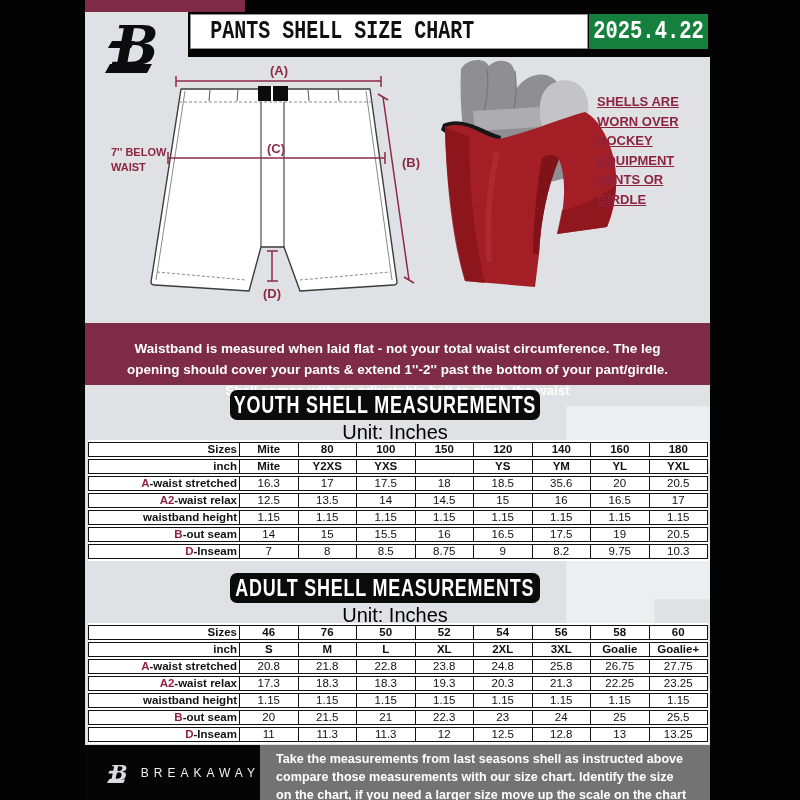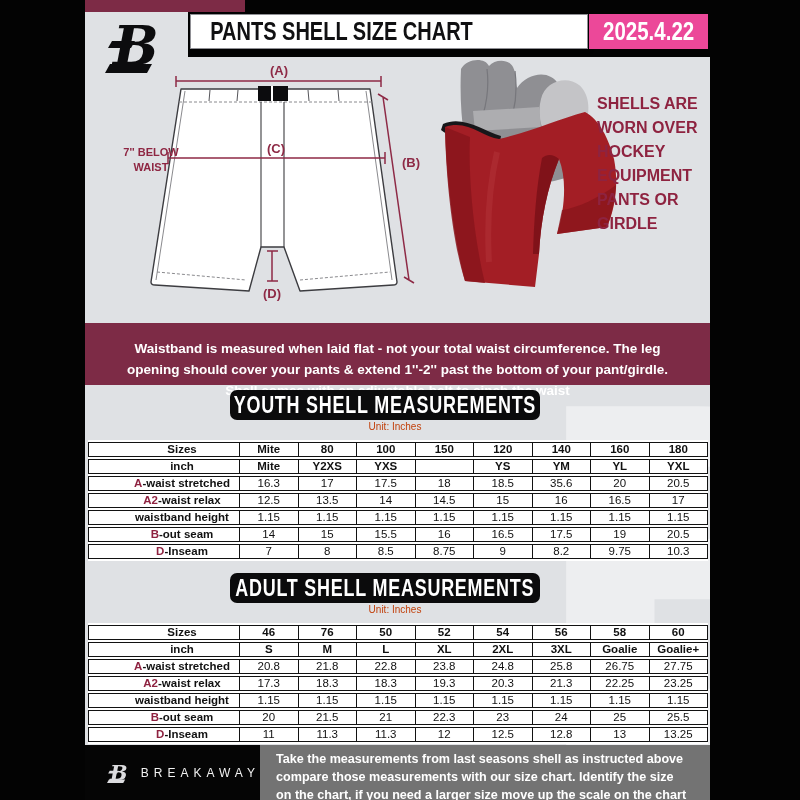--- a/index.html
+++ b/index.html
@@ -4,49 +4,49 @@
 <style>
   * { margin:0; padding:0; box-sizing:border-box; }
   body { font-family:"Liberation Sans", sans-serif; background:#222; }
   .page { position:relative; width:800px; height:800px; background:#030303; overflow:hidden; }
   .content { position:absolute; left:85px; top:0; width:625px; height:800px; background:#dfe1e4; overflow:hidden; }
 
   
   .hdr-top { height:12px; display:flex; }
   .accent { width:160px; background:#7d2b46; }
   .hdr-top-rest { flex:1; background:#030303; }
-  .hdr-main { height:45px; position:relative; }
+  .hdr-main { height:45px; position:relative;font-family:Liberation Mono, monospace; }
   .hdr-black { position:absolute; left:103px; right:0; top:0; height:45px; background:#030303; }
   .titlebar { position:absolute; left:105px; top:2px; width:398px; height:35px; background:#fff; border:1px solid #909095; box-shadow:2px 2px 3px rgba(0,0,0,.5); display:flex; align-items:center; z-index:2; }
   .title { font-size:25px; font-weight:bold; color:#101012; transform:scaleX(.8); transform-origin:left center; padding-left:24px; white-space:nowrap; }
-  .datebox { position:absolute; left:504px; top:2px; width:119px; height:35px; background:#ec4899; display:flex; align-items:center; justify-content:center; z-index:2; }
+  .datebox { position:absolute; left:504px; top:2px; width:119px; height:35px; background:#15803d; display:flex; align-items:center; justify-content:center; z-index:2; }
   .date { font-size:25px; font-weight:bold; color:#fff; transform:scaleX(.82); white-space:nowrap; }
   .logo { position:absolute; left:20px; top:18px; z-index:5; }
 
   
   .hero { position:relative; height:266px; z-index:2; }
   .drawing { position:absolute; left:63px; top:8px; }
-  .waist-note { position:absolute; left:26px; top:88px; width:80px; text-align:center; color:#8e2642; font-size:11px; font-weight:600; line-height:1.35; white-space:pre-line; }
+  .waist-note { position:absolute; left:26px; top:88px; width:80px; text-align:left; color:#8e2642; font-size:11px; font-weight:600; line-height:1.35; white-space:pre-line; }
   .photo { position:absolute; left:352px; top:0; }
-  .photo-caption { position:absolute; left:512px; top:35px; width:113px; color:#8e2340; font-size:16px; font-weight:600; line-height:1.5; }
+  .photo-caption { position:absolute; left:512px; top:35px; width:113px; color:#8e2340; font-size:13px; font-weight:600; line-height:1.5;text-decoration:underline; }
   .dim { fill:#8e2a46; font-size:13px; font-weight:bold; font-family:"Liberation Sans",sans-serif; text-anchor:middle; }
 
   
   .info-banner { height:62px; background:#7d2b46; color:#fff; text-align:center; font-size:13.5px; font-weight:600; line-height:1.55; padding-top:16px; white-space:pre-line; position:relative; z-index:2; }
 
   
   .section-banner { width:310px; height:30px; background:#0b0b0c; border-radius:7px; margin-left:145px; color:#fff; display:flex; align-items:center; justify-content:center; position:relative; z-index:3;text-align:center; }
   .sb1 { margin-top:5px; } .sb2 { margin-top:12px; }
   .section-banner span { font-size:23px; font-weight:bold; transform:scaleX(.78); letter-spacing:1px; white-space:nowrap; }
-  .unit { width:620px; text-align:center; font-size:10px; color:#c2410c; margin-top:1px; height:16px; position:relative; z-index:3; }
+  .unit { width:620px; text-align:center; font-size:20px; color:#000000; margin-top:1px; height:16px; position:relative; z-index:3; }
 
   
   table.mtable { border-collapse:separate; border-spacing:0 2px; background:#fff; margin-left:3px; margin-top:3px; table-layout:fixed; width:620px; position:relative; z-index:3; }
   .mtable td { border-top:1.6px solid #121212; border-bottom:1.6px solid #121212; border-right:1.6px solid #121212; font-size:11.5px; color:#111; text-align:center; height:10px; padding:1px 2px; line-height:11px; overflow:hidden; white-space:nowrap; }
-  .mtable td.lbl { border-left:1.6px solid #121212; text-align:center; padding-left:38px; font-weight:bold; }
+  .mtable td.lbl { border-left:1.6px solid #121212; text-align:right; padding-left:38px; font-weight:bold; }
   .mtable tr.hdr td { font-weight:bold; }
   .pfx { color:#8e2240; }
 
   
   .footer { position:absolute; left:0; bottom:0; width:625px; height:55px; display:flex; z-index:4; }
   .f-black { width:175px; background:#050505; display:flex; align-items:center; padding-left:22px; gap:9px; }
   .brand { color:#f2f2f2; font-size:12px; letter-spacing:5px; font-weight:400; white-space:nowrap; }
   .f-maroon { flex:1; background:#737373; color:#fff; font-size:12.6px; font-weight:600; line-height:1.42; padding:6px 0 0 16px; white-space:pre-line; }
 
   .watermark { position:absolute; left:438px; top:352px; font-size:470px; line-height:1; font-weight:bold; font-family:"DejaVu Sans",sans-serif; color:rgba(255,255,255,.45); z-index:1; pointer-events:none; }

